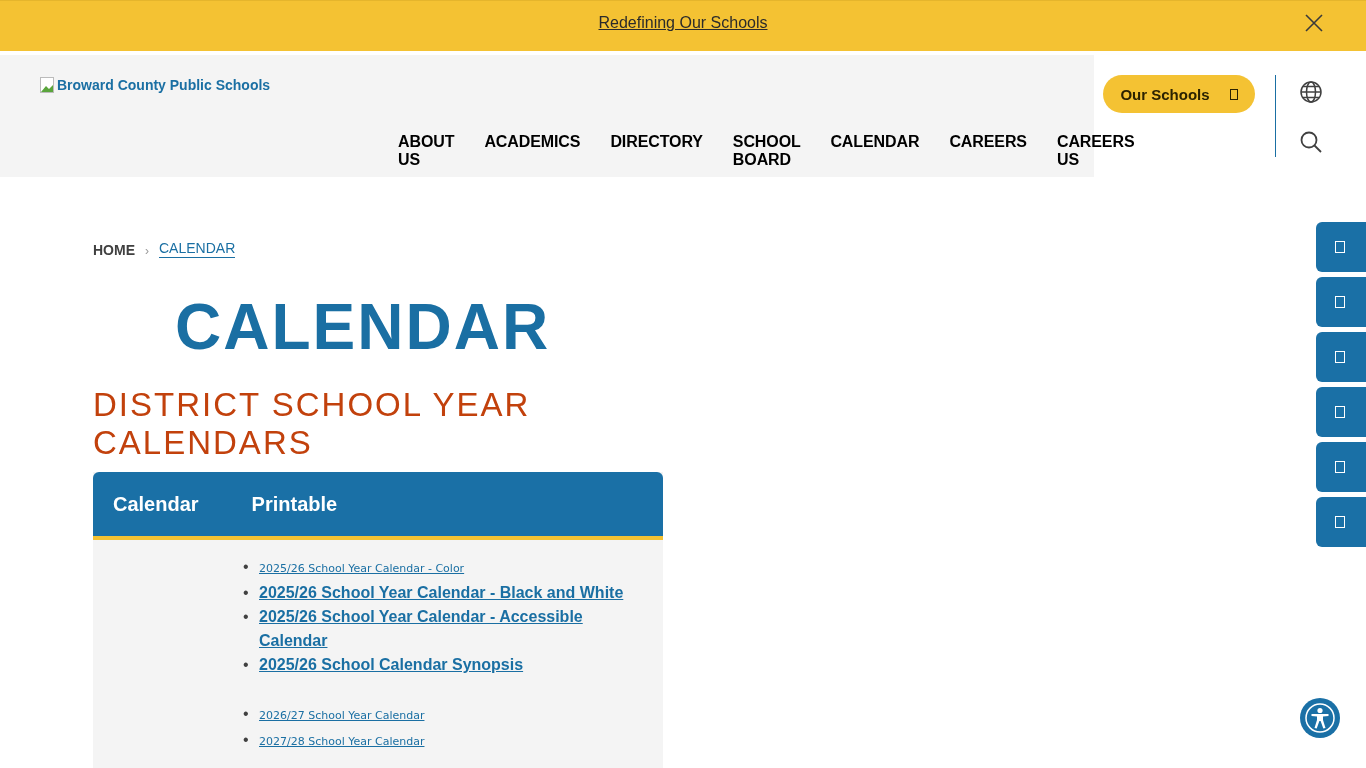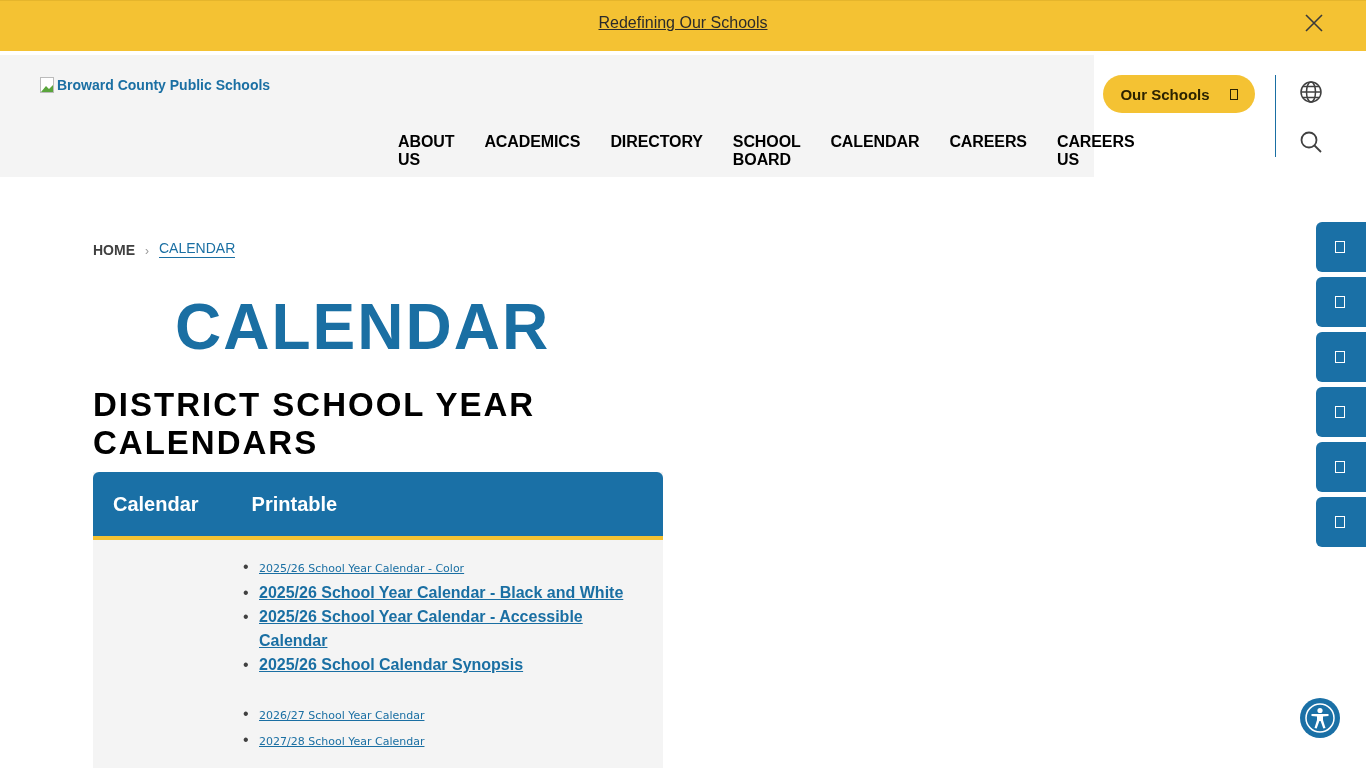--- a/index.html
+++ b/index.html
@@ -22,21 +22,21 @@
 
   .nav { position: absolute; left: 383px; top: 78px; display: flex; }
   .nav-item { font-size: 16px; font-weight: bold; color: #000000; padding: 0 15px; cursor: pointer; letter-spacing: -0.1px; }
 
   .breadcrumb { position: absolute; left: 93px; top: 240px; display: flex; align-items: flex-end; font-size: 14px; }
   .bc-home { color: #404040; font-weight: bold; }
   .bc-sep { color: #999; margin: 0 10px; font-size: 12px; }
   .bc-current { color: #1a6fa3; border-bottom: 1px solid #1a6fa3; padding-bottom: 1px; }
 
   .page-title { position: absolute; left: 175px; top: 290px; font-size: 64px; font-weight: bold; color: #1a6fa3; letter-spacing: 2px; }
-  .section-title { position: absolute; left: 93px; top: 386px; width: 520px; font-size: 33px; line-height: 38px; font-weight: bold; color: #000000; letter-spacing: 2px; }
+  .section-title { position: absolute; left: 93px; top: 386px; width: 520px; font-size: 33px; line-height: 38px; font-weight: normal; color: #c2410c; letter-spacing: 2px; }
 
   .cal-table { position: absolute; left: 93px; top: 472px; width: 570px; height: 300px; background: #f4f4f4; }
   .cal-head { height: 68px; background: #1a70a6; border-radius: 6px 6px 0 0; border-bottom: 4px solid #f4c233; display: flex; align-items: center; }
   .cal-head span { color: #ffffff; font-weight: bold; font-size: 20px; }
   .cal-head .h1 { margin-left: 20px; }
   .cal-head .h2 { margin-left: 53px; }
 
   .cal-list { position: absolute; left: 166px; top: 83px; width: 390px; list-style: none; }
   .cal-list li { position: relative; font-size: 16px; line-height: 24px; color: #1a6fa3; padding-left: 0; }
   .cal-list li::before { content: "•"; position: absolute; left: -16px; color: #404040; font-size: 16px; }

